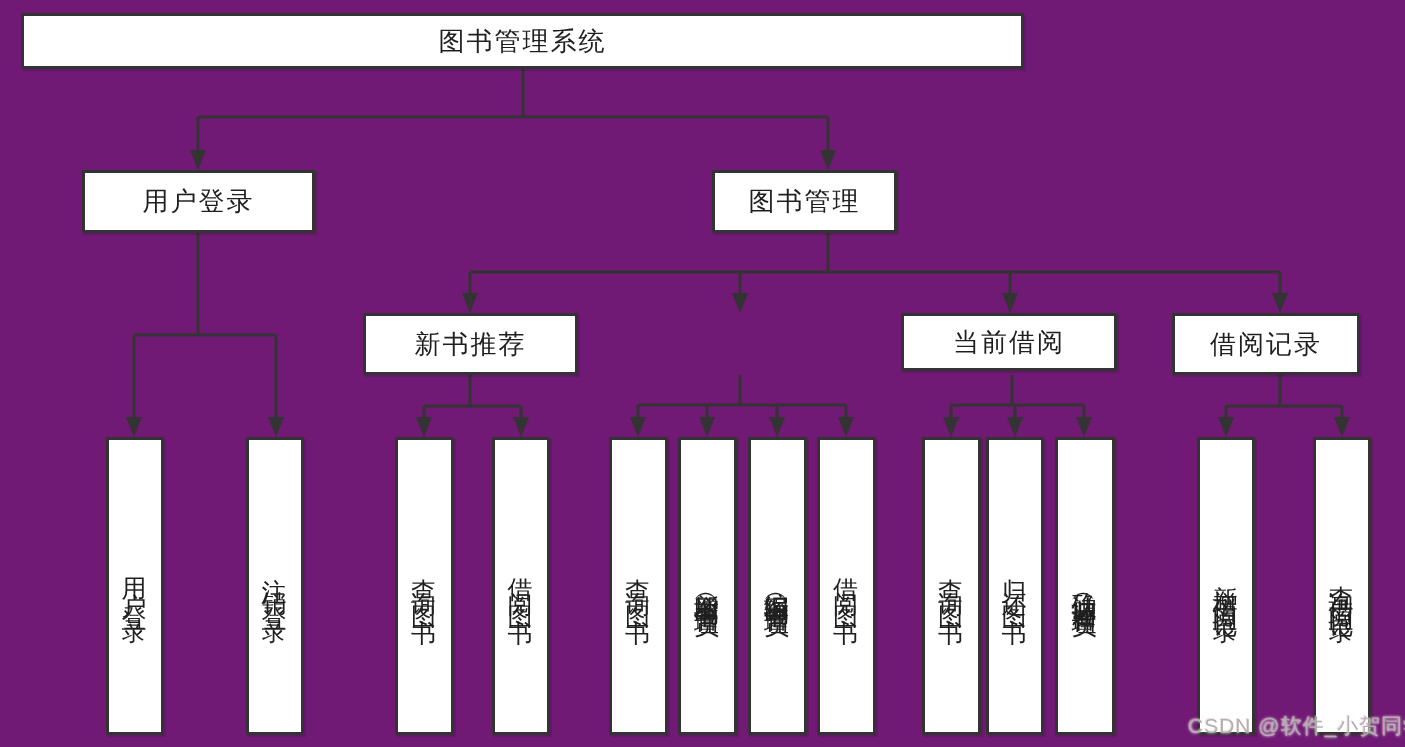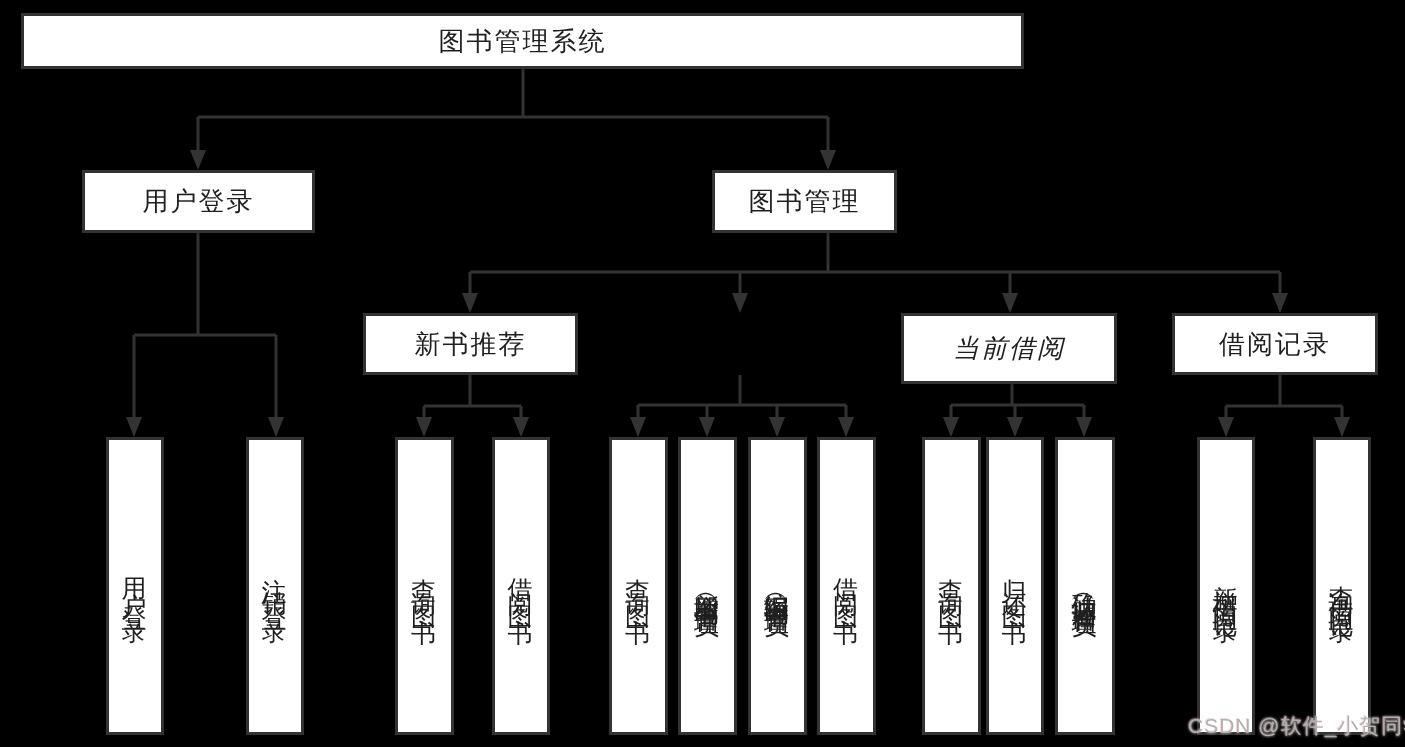--- a/index.html
+++ b/index.html
@@ -1,19 +1,19 @@
 <!DOCTYPE html>
 <html><head>
 <meta charset="utf-8">
 <style>
   html,body{margin:0;padding:0;background:#ffffff;}
   .canvas{
     position:relative;
     width:1405px;height:747px;
-    background:#000000;
+    background:#701a75;
     font-family:"Liberation Sans","DejaVu Sans",sans-serif;
     overflow:hidden;
   }
   .connectors{position:absolute;left:0;top:0;width:1405px;height:747px;z-index:1;}
   .node{
     position:absolute;
     box-sizing:border-box;
     background:#ffffff;
     border:3px solid #333333;
     display:flex;align-items:center;justify-content:center;
@@ -31,22 +31,22 @@
   }
   .ls4{letter-spacing:14px;}
   .ls6{letter-spacing:7px;}
   .ls9{letter-spacing:3px;}
   
   .n-root{left:21px;top:13px;width:1003px;height:56px;}
   .n-login{left:82px;top:170px;width:233px;height:63px;}
   .n-mgmt{left:712px;top:170px;width:185px;height:63px;}
   .n-rec{left:363px;top:313px;width:215px;height:62px;}
   .n-bor{left:633px;top:313px;width:215px;height:62px;}
-  .n-cur{left:901px;top:313px;width:216px;height:71px;font-style:italic;}
-  .n-brec{left:1172px;top:313px;width:206px;height:62px;}
+  .n-cur{left:901px;top:313px;width:216px;height:58px;}
+  .n-brec{left:1172px;top:313px;width:188px;height:62px;}
   .v1{left:106px;top:437px;width:58px;height:298px;}
   .v2{left:246px;top:437px;width:58px;height:298px;}
   .v3{left:395px;top:437px;width:59px;height:298px;}
   .v4{left:492px;top:437px;width:58px;height:298px;}
   .v5{left:609px;top:437px;width:59px;height:298px;}
   .v6{left:678px;top:437px;width:59px;height:298px;}
   .v7{left:748px;top:437px;width:59px;height:298px;}
   .v8{left:817px;top:437px;width:59px;height:298px;}
   .v9{left:922px;top:437px;width:59px;height:298px;}
   .v10{left:986px;top:437px;width:58px;height:298px;}

